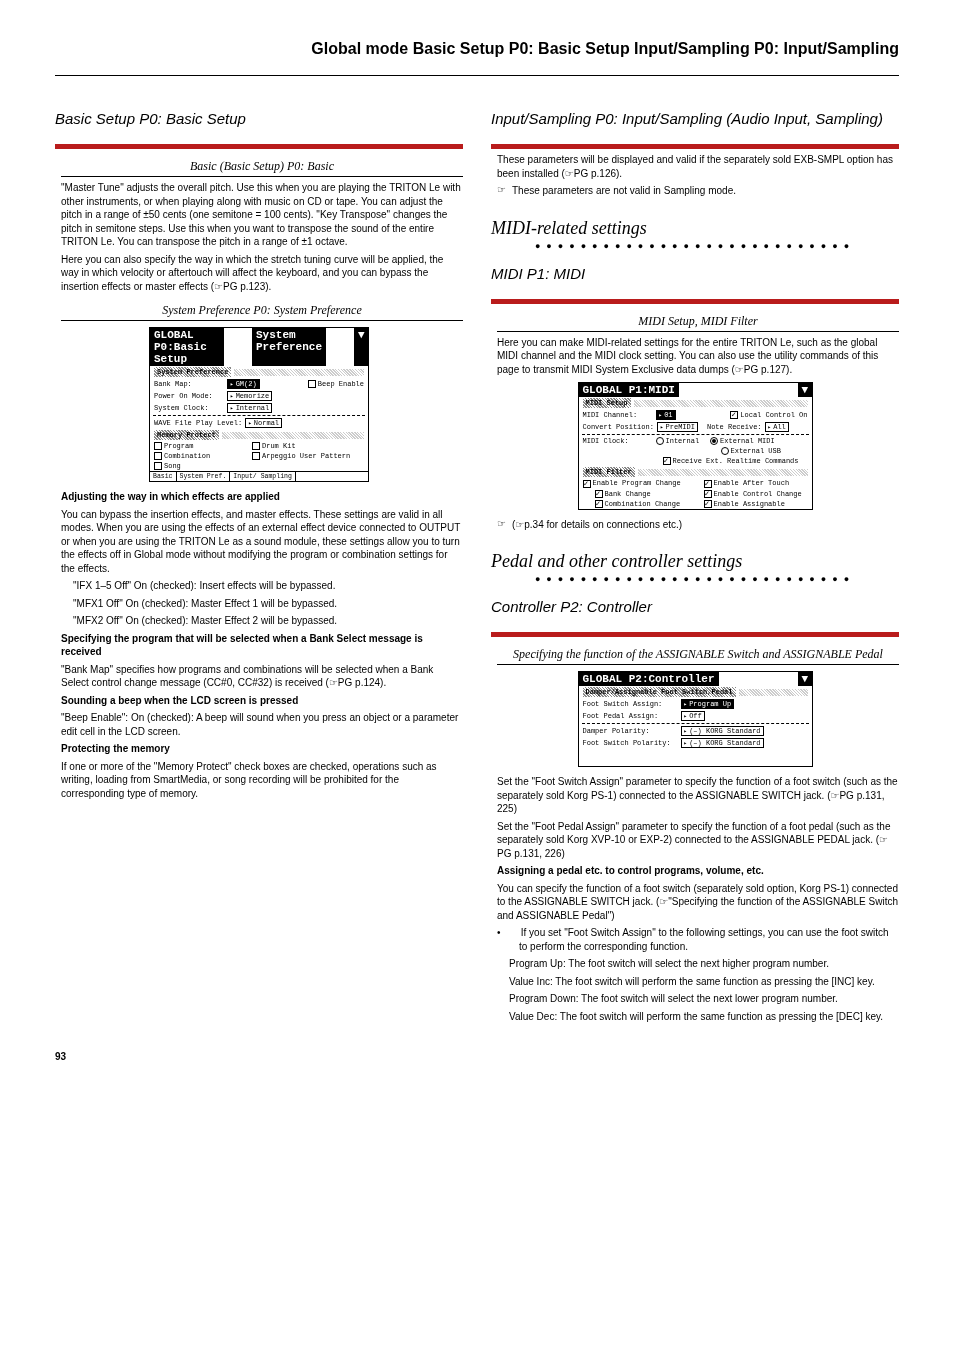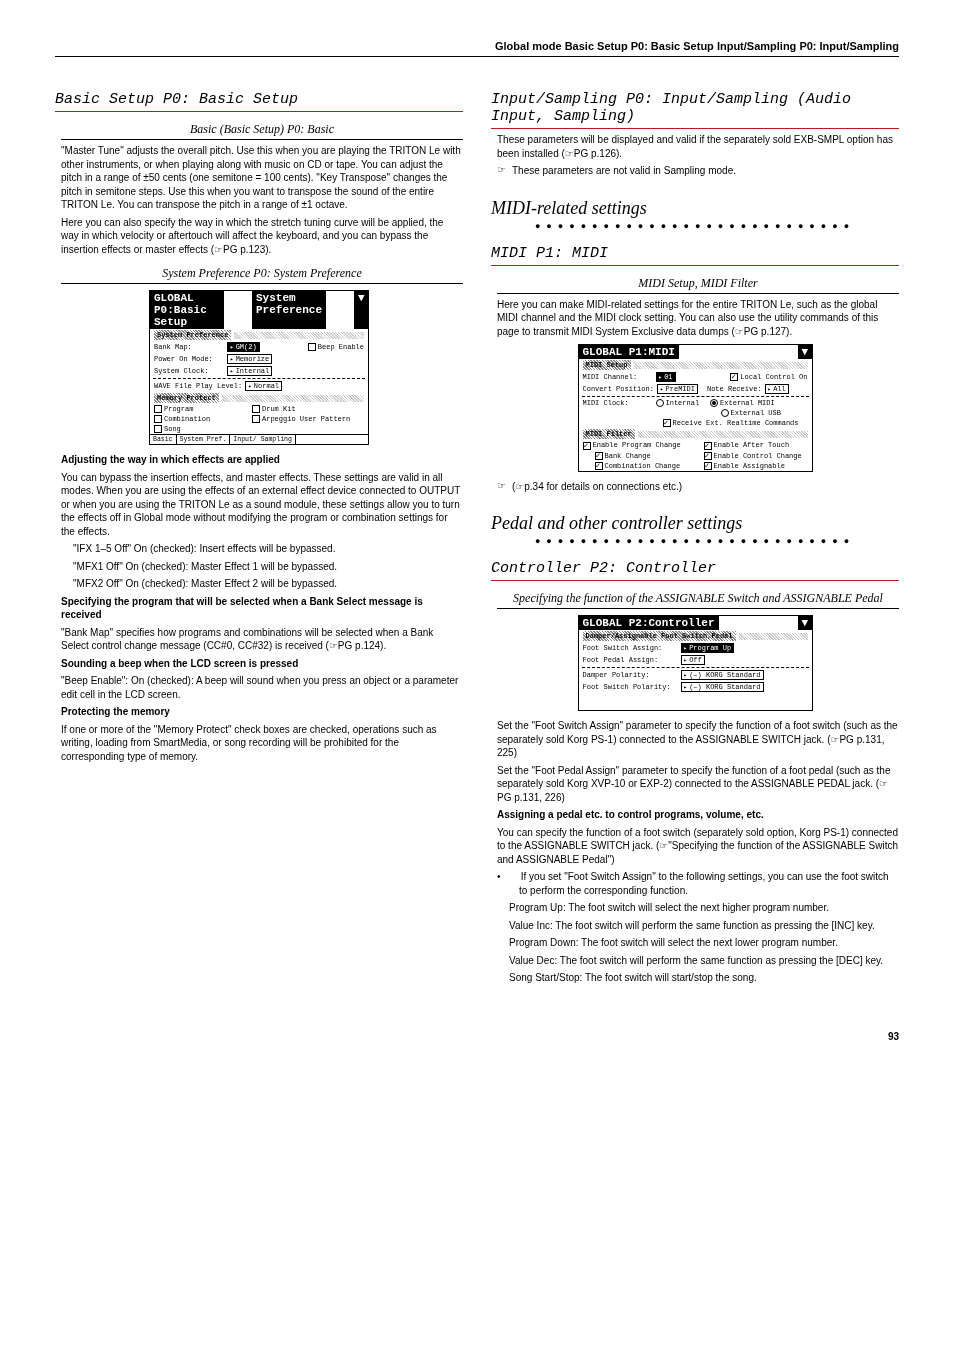--- a/index.html
+++ b/index.html
@@ -9,43 +9,43 @@
     font-size: 10px;
     color: #000;
     background: #fff;
     width: 954px;
   }
   .page {
     padding: 40px 55px 30px 55px;
   }
   .page-header {
     border-bottom: 1px solid #000;
-    padding-bottom: 4px;
+    padding-bottom: 17px;
     margin-bottom: 20px;
     text-align: right;
-    font-size: 11px;
+    font-size: 16px;
     font-weight: bold;
   }
   .page-header span { white-space: nowrap; }
   .columns {
     display: flex;
     gap: 28px;
   }
   .col {
     flex: 1;
     min-width: 0;
   }
   h2.section-title {
-    font-family: Liberation Mono, monospace;
+    font-family: Liberation Sans, sans-serif;
     font-style: italic;
     font-weight: normal;
     font-size: 15px;
     margin: 14px 0 2px 0;
-    border-bottom: 1px solid #b91c1c;
-    padding-bottom: 3px;
+    border-bottom: 5px solid #b91c1c;
+    padding-bottom: 17px;
   }
   h3.sub-title {
     font-family: "Times New Roman", serif;
     font-style: italic;
     font-weight: normal;
     font-size: 12px;
     margin: 10px 0 2px 6px;
     border-bottom: 1px solid #000;
     padding-bottom: 2px;
     text-align: center;
@@ -71,23 +71,23 @@
     line-height: 1.35;
   }
   p.indent { margin-left: 18px; }
   p.sub-indent { margin-left: 28px; text-indent: -11px; }
   .circ { display:inline-block; width:10px; }
   .note-row { display:flex; gap:6px; margin: 4px 0 4px 6px; }
   .note-icon { flex: 0 0 auto; font-size:10px; }
   .note-text { flex:1; line-height:1.35; }
   .bold { font-weight: bold; }
   .page-num {
-    text-align: right;
+    text-align: left;
     font-size: 10px;
-    margin-top: 42px;
+    margin-top: 24px;
   }
 
   
   .lcd {
     width: 220px;
     margin: 6px auto 8px auto;
     border: 1px solid #000;
     font-family: "Courier New", monospace;
     font-size: 7px;
     background: #fff;
@@ -325,21 +325,20 @@
       <p>Set the "Foot Pedal Assign" parameter to specify the function of a foot pedal (such as the separately sold Korg XVP-10 or EXP-2) connected to the ASSIGNABLE PEDAL jack. (☞PG p.131, 226)</p>
 
       <p class="bold">Assigning a pedal etc. to control programs, volume, etc.</p>
       <p>You can specify the function of a foot switch (separately sold option, Korg PS-1) connected to the ASSIGNABLE SWITCH jack. (☞"Specifying the function of the ASSIGNABLE Switch and ASSIGNABLE Pedal")</p>
 
       <p class="sub-indent"><span class="circ">•</span> <span>If you set "Foot Switch Assign" to the following settings, you can use the foot switch to perform the corresponding function.</span></p>
       <p class="indent">Program Up: The foot switch will select the next higher program number.</p>
       <p class="indent">Value Inc: The foot switch will perform the same function as pressing the [INC] key.</p>
       <p class="indent">Program Down: The foot switch will select the next lower program number.</p>
       <p class="indent">Value Dec: The foot switch will perform the same function as pressing the [DEC] key.</p>
-      <p class="indent">Song Start/Stop: The foot switch will start/stop the song.</p>
     </div>
 
   </div>
 
   <div class="page-num">
     <span class="bold">93</span>
   </div>
 </div>
 
 </body></html>

